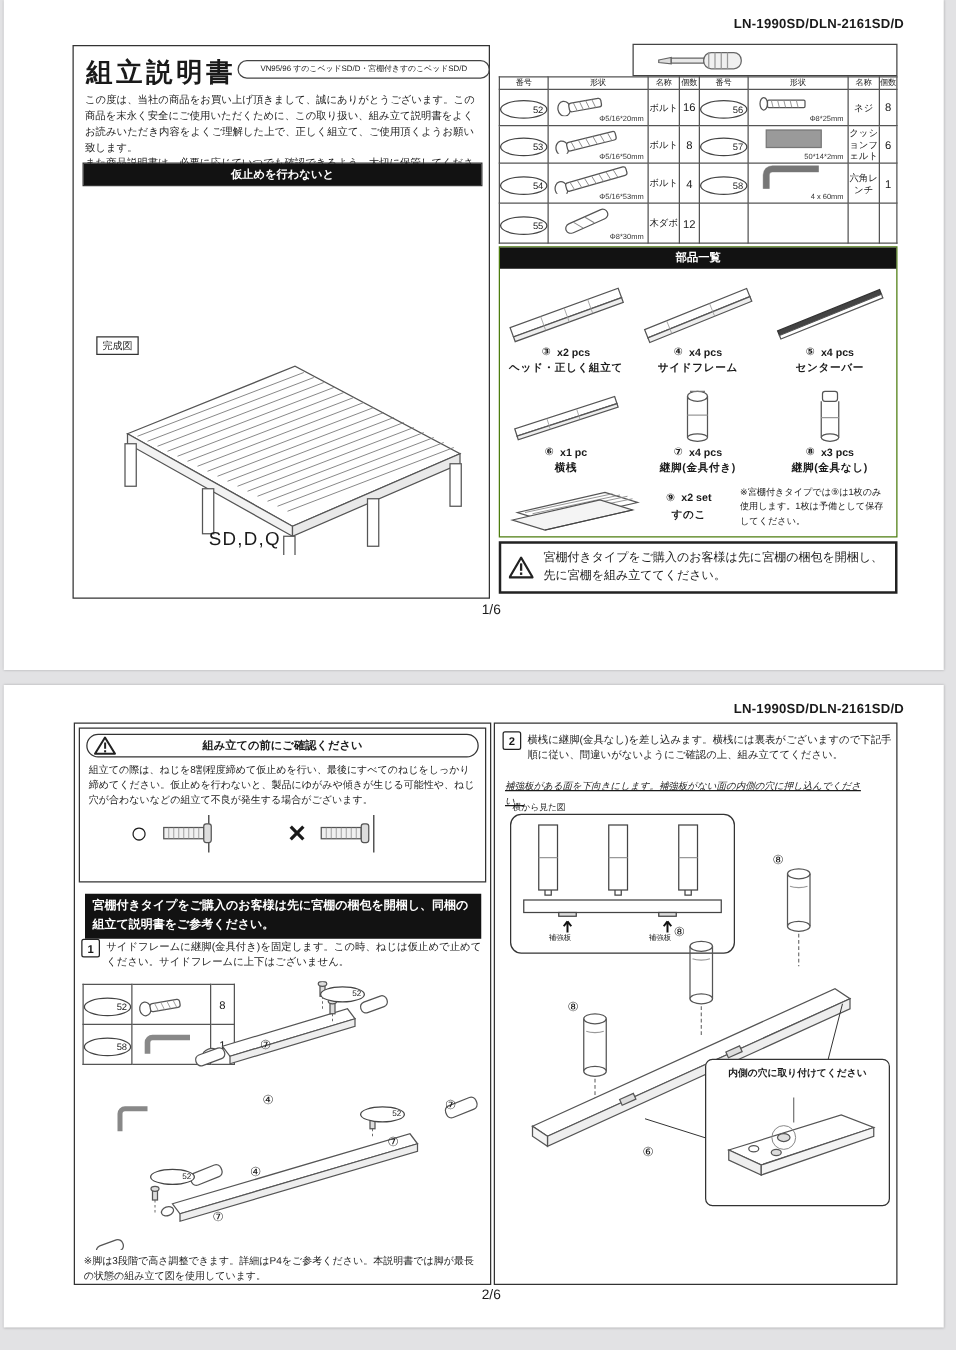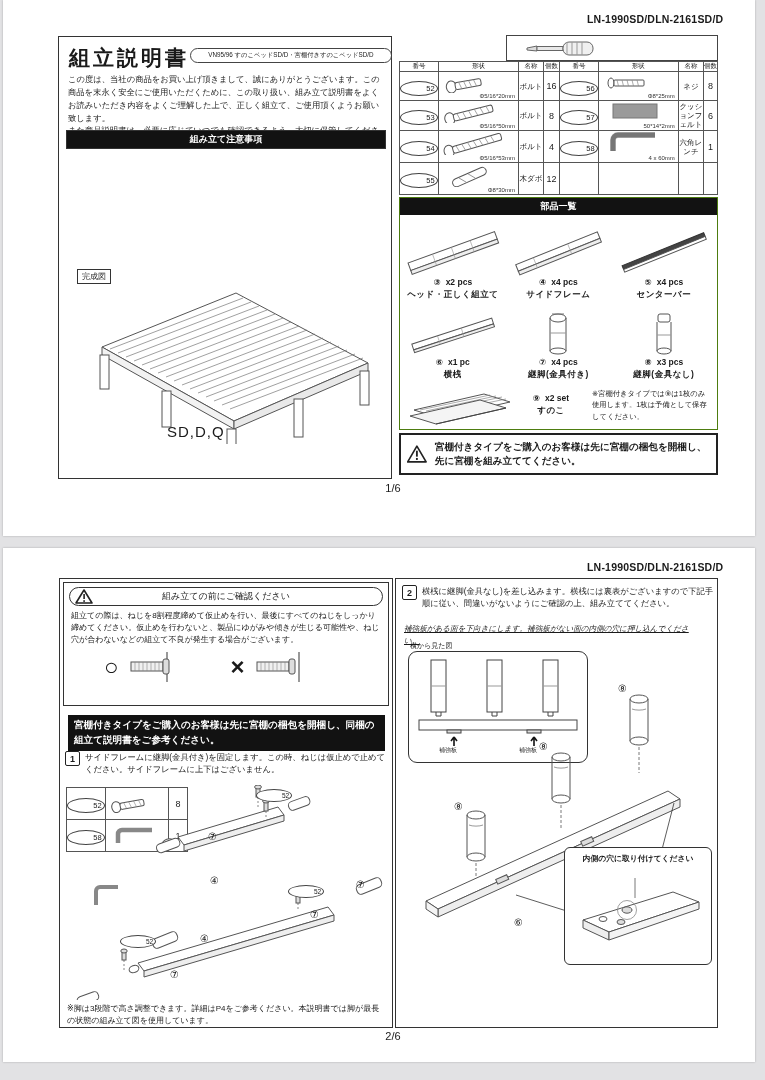--- a/index.html
+++ b/index.html
@@ -32,21 +32,21 @@
 <div class="page" id="page1">
   <div class="model" style="left:584px;top:13px;">LN-1990SD/DLN-2161SD/D</div>
 
   <div class="box" style="left:55px;top:36px;width:334px;height:443px;">
     <div style="position:absolute;left:10px;top:7px;font-size:21px;font-weight:bold;letter-spacing:3px;">組立説明書</div>
     <div style="position:absolute;left:131px;top:11px;width:196px;border:1px solid #444;border-radius:9px;font-size:6.3px;text-align:center;padding:2px 2px;">VN95/96 すのこベッドSD/D・宮棚付きすのこベッドSD/D</div>
     <div class="jp" style="position:absolute;left:9px;top:36px;width:316px;font-size:8.3px;white-space:pre-line;">この度は、当社の商品をお買い上げ頂きまして、誠にありがとうございます。この商品を末永く安全にご使用いただくために、この取り扱い、組み立て説明書をよくお読みいただき内容をよくご理解した上で、正しく組立て、ご使用頂くようお願い致します。
 また商品説明書は、必要に応じていつでも確認できるよう、大切に保管してください。</div>
 
     <div style="position:absolute;left:7px;top:93px;width:318px;border:1px solid #333;">
-      <div class="blackbar" style="font-size:9px;padding:2px 0;">組み立て注意事項</div>
+      <div class="blackbar" style="font-size:9px;padding:2px 0;">仮止めを行わないと</div>
     </div>
 
     <div style="position:absolute;left:18px;top:232px;border:1px solid #333;font-size:8px;padding:1px 4px;">完成図</div>
 
     <svg style="position:absolute;left:25px;top:242px;" width="295" height="165" viewBox="0 0 295 165">
       <g stroke="#555" fill="#fff" stroke-width="1">
         <path d="M18,68 L152,14 L284,84 L150,142 Z"></path>
         <path d="M18,68 L18,76 L150,150 L150,142 Z" fill="#f2f2f2"></path>
         <path d="M150,142 L284,84 L284,92 L150,150 Z" fill="#e9e9e9"></path>
         <g stroke="#777" stroke-width="0.7">
@@ -309,39 +309,39 @@
       <div class="jp" style="flex:1;font-size:7.3px;padding:0 6px;">※宮棚付きタイプでは⑨は1枚のみ使用します。1枚は予備として保存してください。</div>
     </div>
   </div>
 
   <div style="position:absolute;left:396px;top:433px;width:319px;height:42px;border:2.5px solid #222;box-sizing:border-box;display:flex;align-items:center;gap:8px;padding:0 6px;">
     <svg width="30" height="28" viewBox="0 0 30 28">
         <path d="M15,2 L29,26 L1,26 Z" fill="#fff" stroke="#222" stroke-width="2.5" stroke-linejoin="round"></path>
         <rect x="13.6" y="9" width="2.8" height="9" fill="#222"></rect>
         <rect x="13.6" y="20" width="2.8" height="3" fill="#222"></rect>
       </svg>
-    <div class="jp" style="font-size:9.6px;font-weight:bold;line-height:1.45;">宮棚付きタイプをご購入のお客様は先に宮棚の梱包を開梱し、先に宮棚を組み立ててください。</div>
+    <div class="jp" style="font-size:9.6px;font-weight:normal;line-height:1.45;">宮棚付きタイプをご購入のお客様は先に宮棚の梱包を開梱し、先に宮棚を組み立ててください。</div>
   </div>
 
   <div class="pageno" style="top:482px;">1/6</div>
 </div>
 
 <div class="page" id="page2">
   <div class="model" style="left:584px;top:13px;">LN-1990SD/DLN-2161SD/D</div>
 
   <div class="box" style="left:56px;top:30px;width:334px;height:450px;border-width:1px;">
 
     <div style="position:absolute;left:3px;top:3px;width:326px;height:124px;border:1.2px solid #333;box-sizing:border-box;">
       <div style="margin:4px 5px 0 5px;border:1.2px solid #333;border-radius:10px;display:flex;align-items:center;height:17px;position:relative;">
         <svg width="20" height="17" viewBox="0 0 20 17" style="position:absolute;left:4px;top:0;">
             <path d="M10,2 L18,15 L2,15 Z" fill="#fff" stroke="#222" stroke-width="1.6" stroke-linejoin="round"></path>
             <rect x="9.3" y="6" width="1.6" height="5" fill="#222"></rect>
             <rect x="9.3" y="12.2" width="1.6" height="1.7" fill="#222"></rect>
           </svg>
-        <div style="flex:1;text-align:center;font-size:9px;font-weight:normal;">組み立ての前にご確認ください</div>
+        <div style="flex:1;text-align:center;font-size:9px;font-weight:bold;">組み立ての前にご確認ください</div>
       </div>
       <div class="jp" style="margin:4px 7px 0 7px;font-size:8px;line-height:1.5;">組立ての際は、ねじを8割程度締めて仮止めを行い、最後にすべてのねじをしっかり締めてください。仮止めを行わないと、製品にゆがみや傾きが生じる可能性や、ねじ穴が合わないなどの組立て不良が発生する場合がございます。</div>
       <div style="display:flex;align-items:center;margin-top:4px;">
         <span style="font-size:24px;font-weight:bold;margin-left:40px;line-height:1;">○</span>
         <svg width="70" height="34" viewBox="0 0 70 34">
             <g stroke="#555" fill="#f0f0f0">
               <path d="M48,2 V32" stroke-width="1.2"></path>
               <rect x="12" y="12" width="32" height="9"></rect>
               <path d="M16,12 v9 M20,12 v9 M24,12 v9 M28,12 v9 M32,12 v9 M36,12 v9 M40,12 v9" stroke="#888" stroke-width=".6"></path>
               <rect x="44" y="9" width="6" height="15" rx="2" fill="#ddd"></rect>

